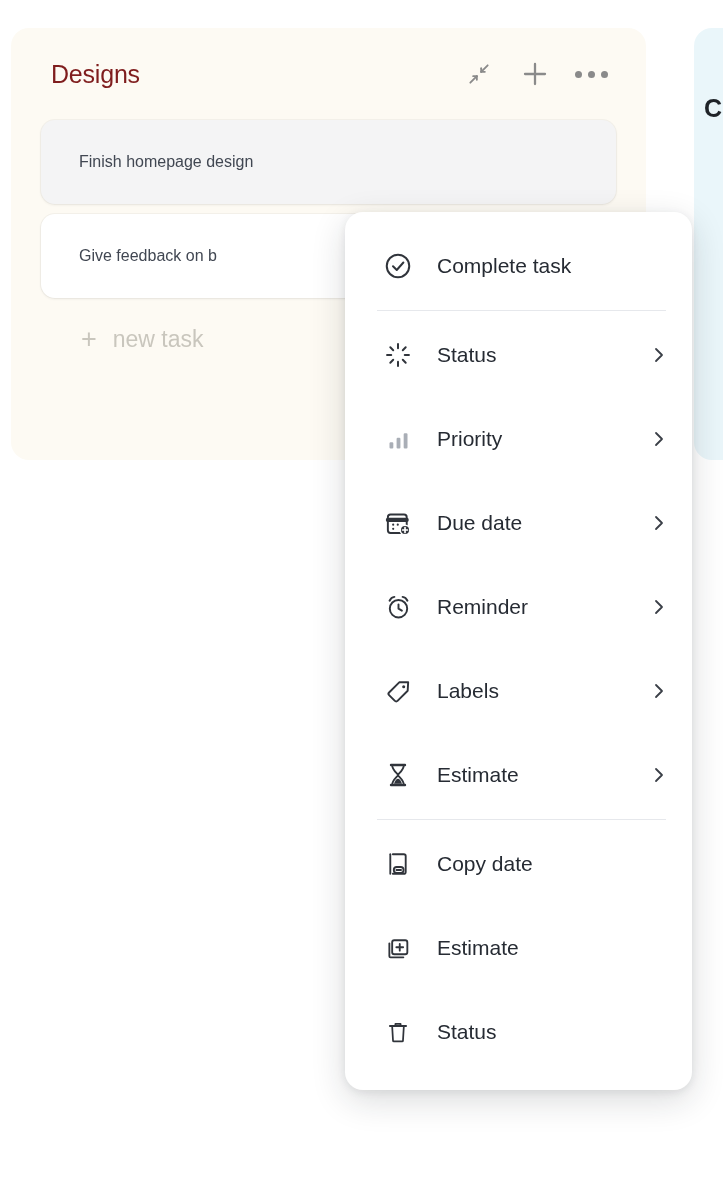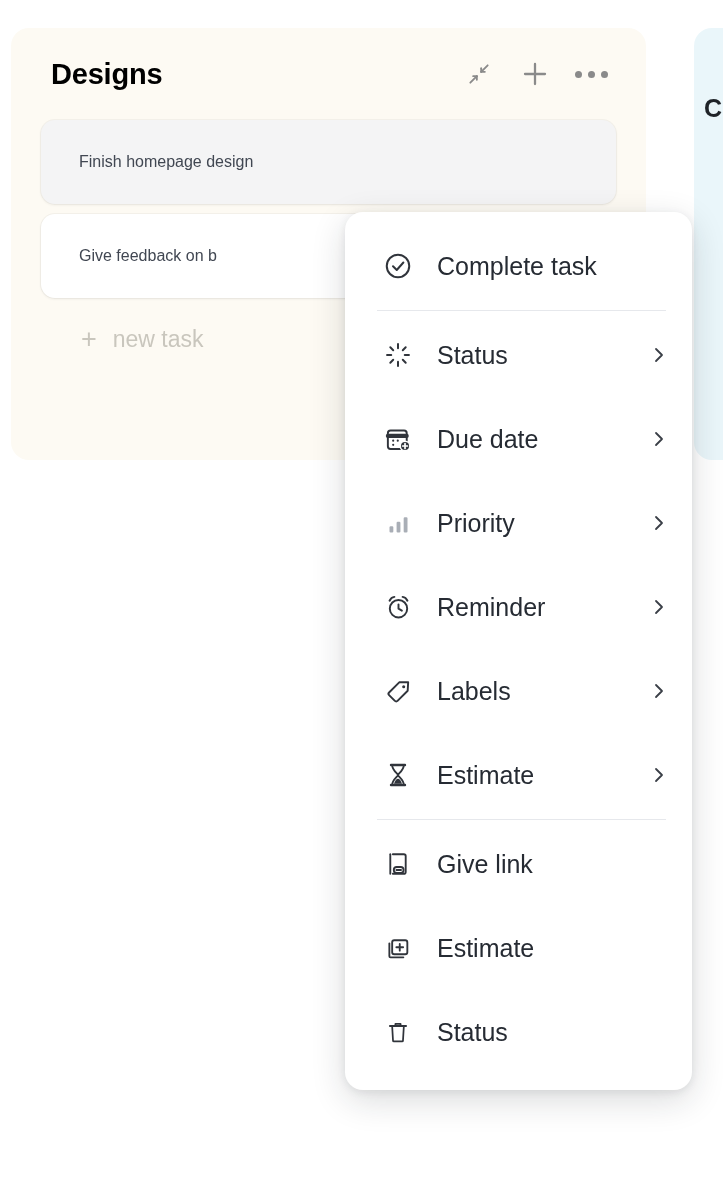--- a/index.html
+++ b/index.html
@@ -32,23 +32,23 @@
 
   .column-header {
     position: relative;
     height: 92px;
     display: flex;
     align-items: center;
     padding: 0 24px 0 40px;
   }
 
   .column-title {
-    font-size: 29px;
-    font-weight: bold;
-    color: #000000;
+    font-size: 25px;
+    font-weight: normal;
+    color: #7f1d1d;
     letter-spacing: -0.2px;
     flex: 1;
   }
 
   .column-actions {
     display: flex;
     align-items: center;
     gap: 22px;
     padding-right: 14px;
   }
@@ -151,21 +151,21 @@
     height: 38px;
     display: flex;
     align-items: center;
     justify-content: center;
     color: #30343b;
   }
   .menu-icon svg { display: block; }
 
   .menu-label {
     flex: 1;
-    font-size: 25px;
+    font-size: 21px;
     color: #262b33;
     padding-left: 20px;
     white-space: nowrap;
   }
 
   .menu-chevron {
     width: 18px;
     color: #3a3f47;
     font-size: 22px;
     display: flex;
@@ -273,56 +273,56 @@
       <span class="menu-chevron">
         <svg width="14" height="20" viewBox="0 0 12 20" fill="none" stroke="currentColor" stroke-width="1.8" stroke-linecap="round" stroke-linejoin="round">
           <path d="M3 4 L9 10 L3 16"></path>
         </svg>
       </span>
     </div>
 
 
     <div class="menu-item">
       <span class="menu-icon">
+        <svg width="27" height="27" viewBox="0 0 24 24" fill="#a9aeb6">
+          <rect x="4" y="14.5" width="3.4" height="5.5" rx="1"></rect>
+          <rect x="10.3" y="10.5" width="3.4" height="9.5" rx="1"></rect>
+          <rect x="16.6" y="6.5" width="3.4" height="13.5" rx="1"></rect>
+        </svg>
+      </span>
+      <span class="menu-label">Priority</span>
+      <span class="menu-chevron">
+        <svg width="14" height="20" viewBox="0 0 12 20" fill="none" stroke="currentColor" stroke-width="1.8" stroke-linecap="round" stroke-linejoin="round">
+          <path d="M3 4 L9 10 L3 16"></path>
+        </svg>
+      </span>
+    </div>
+
+    <div class="menu-item">
+      <span class="menu-icon">
         <svg width="29" height="29" viewBox="0 0 24 24" fill="none" stroke="currentColor" stroke-width="1.6" stroke-linecap="round" stroke-linejoin="round">
           <rect x="3.2" y="4.6" width="15.6" height="15.2" rx="2.2"></rect>
           <path d="M3.2 9 L18.8 9" stroke-width="3.4"></path>
           <circle cx="7.6" cy="13" r="0.9" fill="currentColor" stroke="none"></circle>
           <circle cx="11.4" cy="13" r="0.9" fill="currentColor" stroke="none"></circle>
           <circle cx="7.6" cy="16.4" r="0.9" fill="currentColor" stroke="none"></circle>
           <circle cx="17.4" cy="17.4" r="4" fill="currentColor" stroke="#fff" stroke-width="1.3"></circle>
           <path d="M17.4 15.4 L17.4 19.4 M15.4 17.4 L19.4 17.4" stroke="#fff" stroke-width="1.4"></path>
         </svg>
       </span>
       <span class="menu-label">Due date</span>
       <span class="menu-chevron">
         <svg width="14" height="20" viewBox="0 0 12 20" fill="none" stroke="currentColor" stroke-width="1.8" stroke-linecap="round" stroke-linejoin="round">
           <path d="M3 4 L9 10 L3 16"></path>
         </svg>
       </span>
     </div>
 
     <div class="menu-item">
       <span class="menu-icon">
-        <svg width="27" height="27" viewBox="0 0 24 24" fill="#a9aeb6">
-          <rect x="4" y="14.5" width="3.4" height="5.5" rx="1"></rect>
-          <rect x="10.3" y="10.5" width="3.4" height="9.5" rx="1"></rect>
-          <rect x="16.6" y="6.5" width="3.4" height="13.5" rx="1"></rect>
-        </svg>
-      </span>
-      <span class="menu-label">Priority</span>
-      <span class="menu-chevron">
-        <svg width="14" height="20" viewBox="0 0 12 20" fill="none" stroke="currentColor" stroke-width="1.8" stroke-linecap="round" stroke-linejoin="round">
-          <path d="M3 4 L9 10 L3 16"></path>
-        </svg>
-      </span>
-    </div>
-
-    <div class="menu-item">
-      <span class="menu-icon">
         <svg width="29" height="29" viewBox="0 0 24 24" fill="none" stroke="currentColor" stroke-width="1.6" stroke-linecap="round" stroke-linejoin="round">
           <circle cx="12" cy="13" r="7.2"></circle>
           <path d="M12 9.4 L12 13 L14.8 14.6"></path>
           <path d="M4.6 6.4 C5.4 4.6 7 3.4 8.6 3.2"></path>
           <path d="M19.4 6.4 C18.6 4.6 17 3.4 15.4 3.2"></path>
         </svg>
       </span>
       <span class="menu-label">Reminder</span>
       <span class="menu-chevron">
         <svg width="14" height="20" viewBox="0 0 12 20" fill="none" stroke="currentColor" stroke-width="1.8" stroke-linecap="round" stroke-linejoin="round">
@@ -370,21 +370,21 @@
     <div class="menu-item">
       <span class="menu-icon">
         <svg width="28" height="28" viewBox="0 0 24 24" fill="none" stroke="currentColor" stroke-width="1.6" stroke-linecap="round" stroke-linejoin="round">
           <path d="M7.6 3.6 L17 3.6 C17.9 3.6 18.6 4.3 18.6 5.2 L18.6 18.8
                    C18.6 19.7 17.9 20.4 17 20.4 L7.6 20.4"></path>
           <path d="M5.4 3.6 L5.4 20.4"></path>
           <rect x="8.4" y="14.6" width="8.4" height="5" rx="2.5"></rect>
           <path d="M10.6 17.1 L14.6 17.1"></path>
         </svg>
       </span>
-      <span class="menu-label">Give link</span>
+      <span class="menu-label">Copy date</span>
     </div>
 
     <div class="menu-item">
       <span class="menu-icon">
         <svg width="28" height="28" viewBox="0 0 24 24" fill="none" stroke="currentColor" stroke-width="1.6" stroke-linecap="round" stroke-linejoin="round">
           <rect x="7" y="5.4" width="13" height="12" rx="1.8"></rect>
           <path d="M4.6 8 L4.6 19 C4.6 19.6 5 20 5.6 20 L16.6 20"></path>
           <path d="M13.5 8.5 L13.5 14.3 M10.6 11.4 L16.4 11.4"></path>
         </svg>
       </span>

